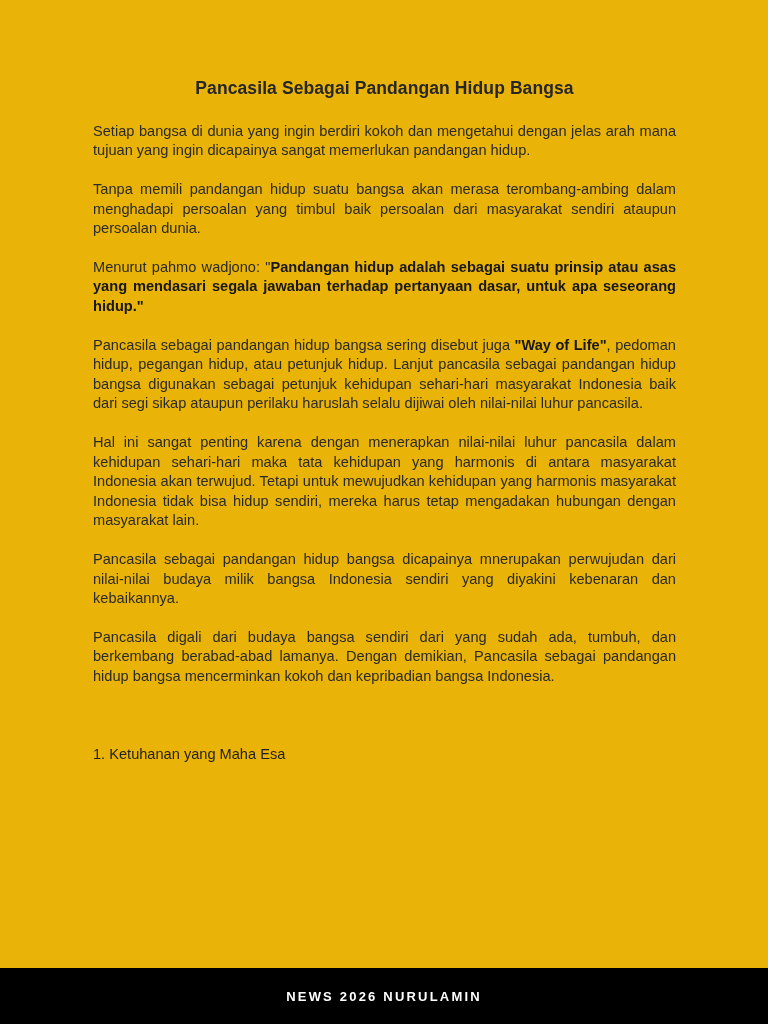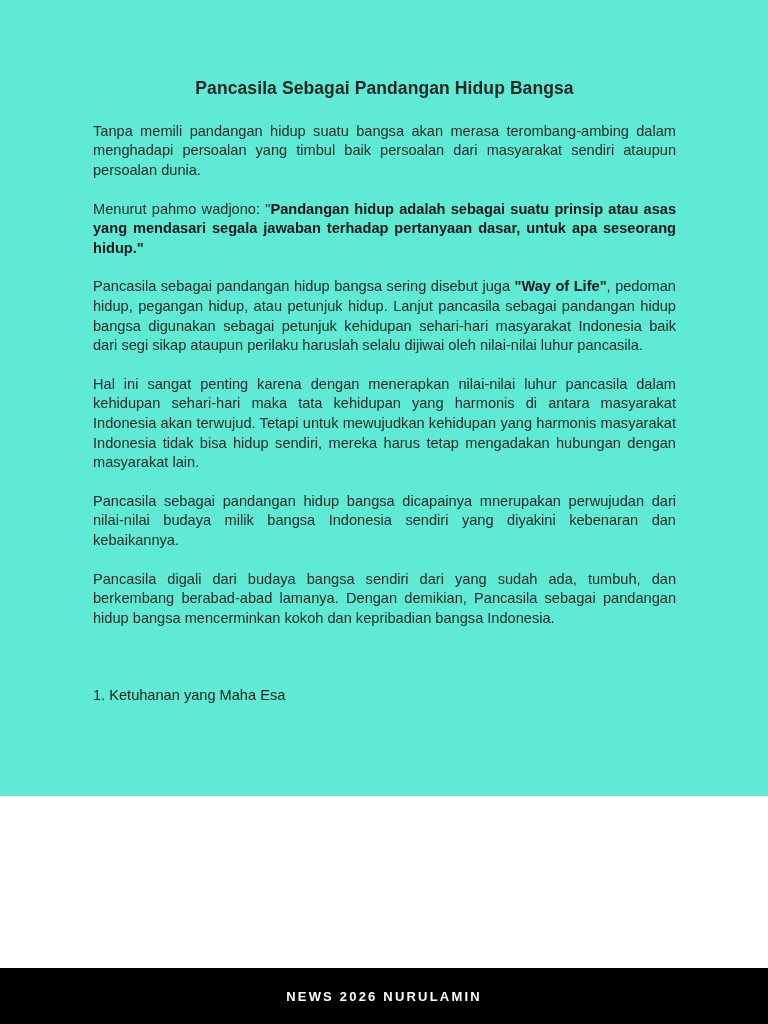--- a/index.html
+++ b/index.html
@@ -16,22 +16,22 @@
     font-family: "Liberation Sans", sans-serif;
     color: #1d1d1d;
     -webkit-font-smoothing: antialiased;
   }
 
   
   #page {
     position: absolute;
     left: 0; top: 0;
     width: 768px;
-    height: 796px;
-    background: #5eead4;
+    height: 968px;
+    background: #eab308;
     box-sizing: border-box;
   }
 
   #content {
     position: absolute;
     left: 93px;
     top: 78px;
     width: 583px;
   }
 
@@ -109,20 +109,21 @@
 </style>
 </head>
 <body>
 
 <div id="page">
 
   <div id="content">
 
     <h1 class="doc-title">Pancasila Sebagai Pandangan Hidup Bangsa</h1>
 
+    <p class="para">Setiap bangsa di dunia yang ingin berdiri kokoh dan mengetahui dengan jelas arah mana tujuan yang ingin dicapainya sangat memerlukan pandangan hidup.</p>
 
     <p class="para">Tanpa memili pandangan hidup suatu bangsa akan merasa terombang-ambing dalam menghadapi persoalan yang timbul baik persoalan dari masyarakat sendiri ataupun persoalan dunia.</p>
 
     <p class="para quote"><span>Menurut pahmo wadjono: "</span><b>Pandangan hidup adalah sebagai suatu prinsip atau asas yang mendasari segala jawaban terhadap pertanyaan dasar, untuk apa seseorang hidup."</b></p>
 
     <p class="para"><span>Pancasila sebagai pandangan hidup bangsa sering disebut juga </span><b>"Way of Life"</b><span>, pedoman hidup, pegangan hidup, atau petunjuk hidup. Lanjut pancasila sebagai pandangan hidup bangsa digunakan sebagai petunjuk kehidupan sehari-hari masyarakat Indonesia baik dari segi sikap ataupun perilaku haruslah selalu dijiwai oleh nilai-nilai luhur pancasila.</span></p>
 
     <p class="para">Hal ini sangat penting karena dengan menerapkan nilai-nilai luhur pancasila dalam kehidupan sehari-hari maka tata kehidupan yang harmonis di antara masyarakat Indonesia akan terwujud. Tetapi untuk mewujudkan kehidupan yang harmonis masyarakat Indonesia tidak bisa hidup sendiri, mereka harus tetap mengadakan hubungan dengan masyarakat lain.</p>
 
     <p class="para">Pancasila sebagai pandangan hidup bangsa dicapainya mnerupakan perwujudan dari nilai-nilai budaya milik bangsa Indonesia sendiri yang diyakini kebenaran dan kebaikannya.</p>

